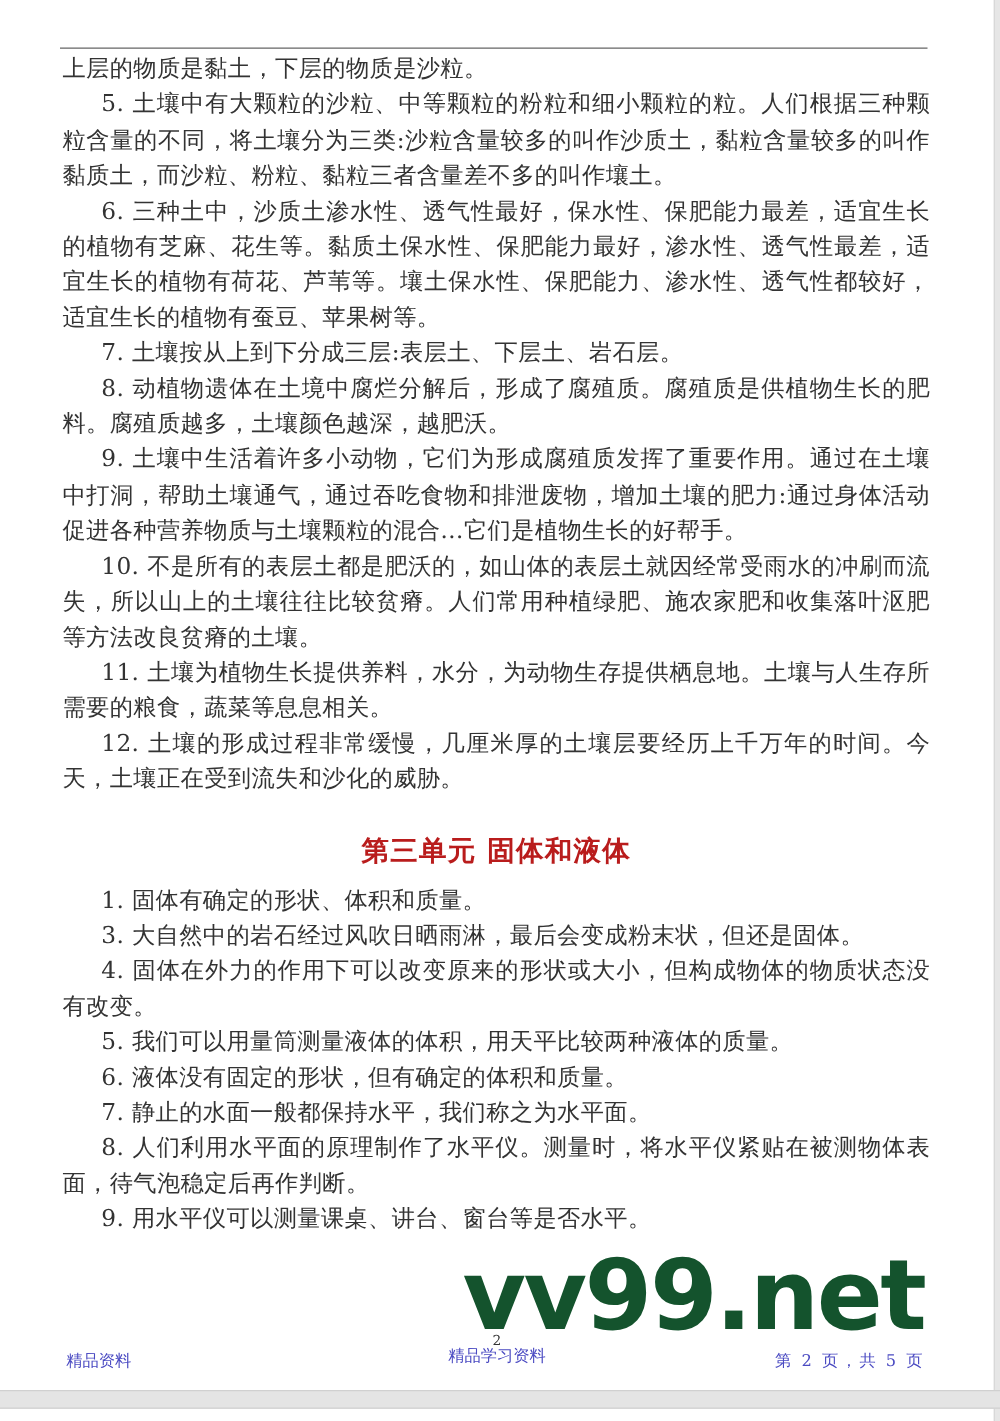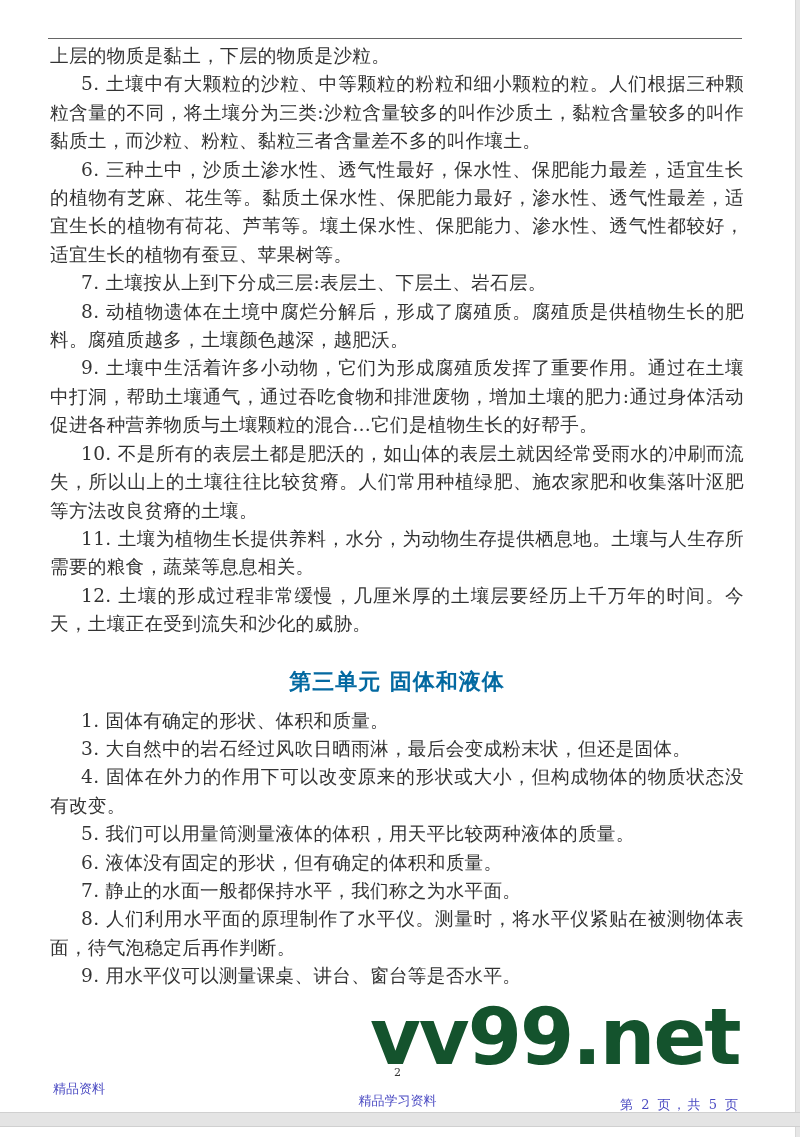--- a/index.html
+++ b/index.html
@@ -28,39 +28,39 @@
   }
   .content {
     position: absolute; left: 50px; top: 42px; width: 694px;
     font-size: 18.6px; line-height: 28.4px; letter-spacing: 0.3px;
     text-align: justify;
   }
   .content p { margin: 0; }
   .content p.ind { text-indent: 31px; }
   .section-title {
     font-family: "DejaVu Sans", "Liberation Sans", sans-serif;
-    font-weight: bold; font-size: 22px; color: #0369a1;
+    font-weight: bold; font-size: 22px; color: #b91c1c;
     text-align: center; margin: 28px 0 10px 0 !important;
     line-height: 30px; letter-spacing: 1px;
   }
   .watermark {
     position: absolute; left: 370px; top: 992px;
     font-family: "DejaVu Sans", "Liberation Sans", sans-serif;
     font-weight: bold; font-size: 78px; color: #14532d;
     letter-spacing: -2px; z-index: 0; user-select: none;
   }
   .content { z-index: 1; }
   .footer {
     position: absolute; top: 1072px; left: 0; width: 795px; height: 40px;
     font-size: 13px; color: #4a4ac2;
   }
   .footer .left { position: absolute; left: 53px; top: 8px; }
-  .footer .center { position: absolute; left: 0; width: 795px; text-align: center; top: 20px; }
+  .footer .center { position: absolute; left: 0; width: 795px; text-align: center; top: 4px; }
   .footer .pnum { position: absolute; left: 0; width: 795px; text-align: center; top: -6px; color: #333333; font-size: 11px; }
-  .footer .right { position: absolute; left: 620px; top: 24px; letter-spacing: 2px; }
+  .footer .right { position: absolute; left: 620px; top: 8px; letter-spacing: 2px; }
 </style>
 </head>
 <body>
 
 <div class="page">
   <div class="header-rule"></div>
 
   <div class="watermark">vv99.net</div>
 
   <div class="content">

